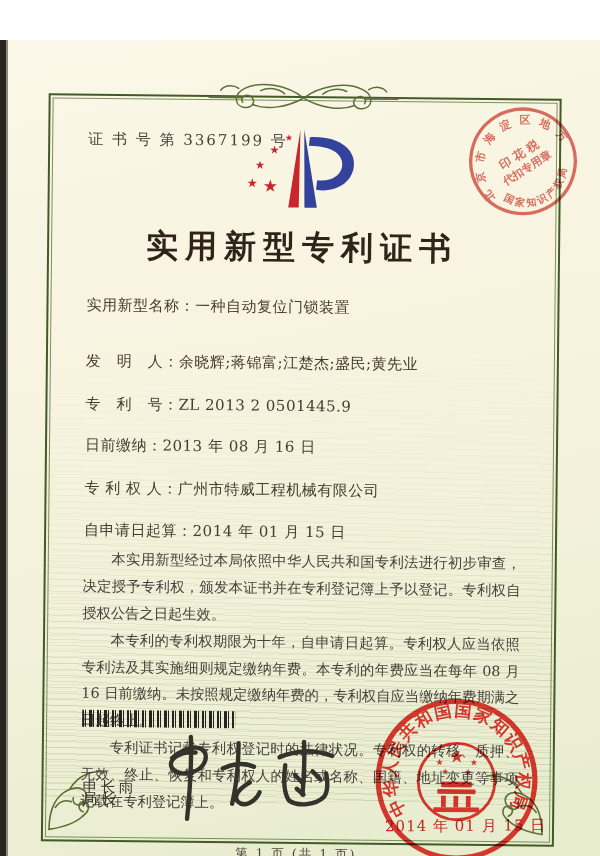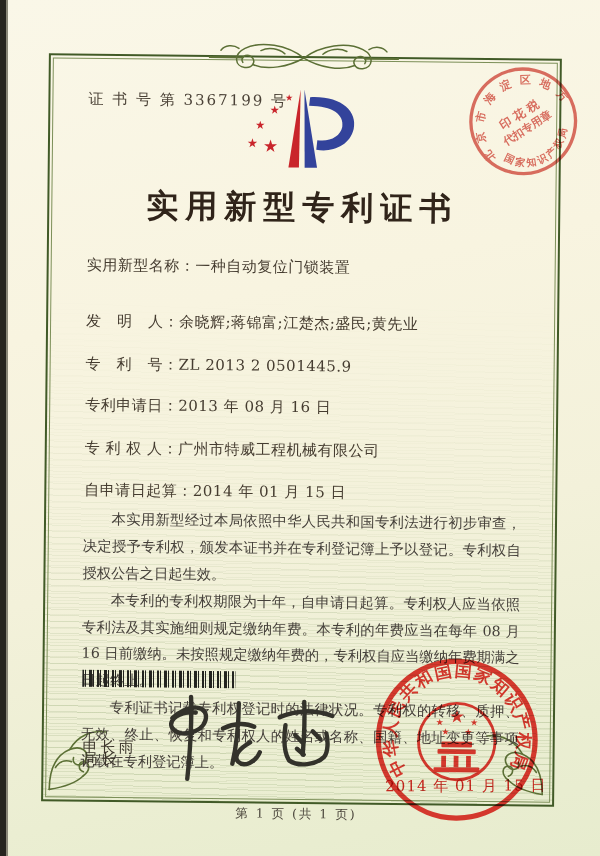--- a/index.html
+++ b/index.html
@@ -1,18 +1,18 @@
 <!DOCTYPE html>
 <html><head>
 <meta charset="utf-8">
 <style>
   html,body{margin:0;padding:0;width:600px;height:856px;overflow:hidden;
     font-family:"DejaVu Serif","Liberation Serif",serif;}
   .paper{position:absolute;inset:0;
-    background:linear-gradient(168deg,#faf7e8 0%,#f8f4e0 35%,#f3f1da 62%,#ebeed2 85%,#e7ecce 100%);}
+    background:linear-gradient(168deg,#faf7e8 0%,#f8f4e0 35%,#f3f1da 62%,#ebeed2 85%,#e7ecce 100%);margin-top:40px;}
   .photo-edge{position:absolute;left:0;top:0;width:6px;height:100%;background:#26251f;}
   .photo-edge2{position:absolute;left:6px;top:0;width:2px;height:100%;background:#8a8878;}
   .tilt{position:absolute;inset:0;transform:rotate(0.6deg);transform-origin:50% 50%;}
   .waves{position:absolute;left:46px;right:44px;top:300px;bottom:52px;pointer-events:none;
     background:
       repeating-linear-gradient(1.4deg, rgba(112,142,80,0.17) 0 1px, rgba(255,255,255,0) 1px 6px),
       repeating-linear-gradient(-1.1deg, rgba(112,142,80,0.10) 0 1px, rgba(255,255,255,0) 1px 7px);
     -webkit-mask-image:linear-gradient(to bottom,transparent 0,rgba(0,0,0,.35) 40%,#000 78%);
     mask-image:linear-gradient(to bottom,transparent 0,rgba(0,0,0,.35) 40%,#000 78%);}
   .frame{position:absolute;left:45px;top:56px;width:509px;height:744px;
@@ -97,21 +97,21 @@
       <polygon points="62,6 50,88 61,88" fill="#c9252b"></polygon>
       <polygon points="66,6 67,88 80,88" fill="#33439b"></polygon>
       <path d="M 72,14 C 104,12 122,28 118,47 C 114,65 95,72 79,69 L 80,59 C 93,61 104,55 106,45 C 108,32 96,23 71,23 Z" fill="#33439b"></path>
     </svg>
 
     <div class="title">实用新型专利证书</div>
 
     <div class="field f0"><span>实用新型名称：</span><span>一种自动复位门锁装置</span></div>
     <div class="field f1"><span>发　明　人：</span><span>余晓辉;蒋锦富;江楚杰;盛民;黄先业</span></div>
     <div class="field f2"><span>专　利　号：</span><span>ZL 2013 2 0501445.9</span></div>
-    <div class="field f3"><span>专利申请日：</span><span>2013 年 08 月 16 日</span></div>
+    <div class="field f3"><span>日前缴纳：</span><span>2013 年 08 月 16 日</span></div>
     <div class="field f4"><span>专 利 权 人：</span><span>广州市特威工程机械有限公司</span></div>
     <div class="field f5"><span>自申请日起算：</span><span>2014 年 01 月 15 日</span></div>
 
     <div class="body-text">
       <p>本实用新型经过本局依照中华人民共和国专利法进行初步审查，决定授予专利权，颁发本证书并在专利登记簿上予以登记。专利权自授权公告之日起生效。</p>
       <p>本专利的专利权期限为十年，自申请日起算。专利权人应当依照专利法及其实施细则规定缴纳年费。本专利的年费应当在每年 08 月 16 日前缴纳。未按照规定缴纳年费的，专利权自应当缴纳年费期满之日起终止。</p>
       <p>专利证书记载专利权登记时的法律状况。专利权的转移、质押、无效、终止、恢复和专利权人的姓名或名称、国籍、地址变更等事项记载在专利登记簿上。</p>
     </div>
 
     <div class="barcode"></div>

